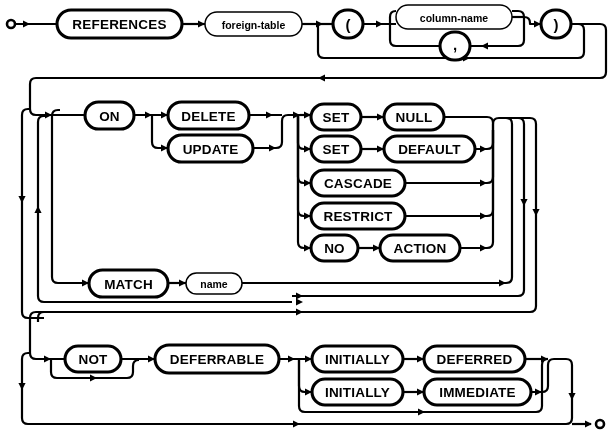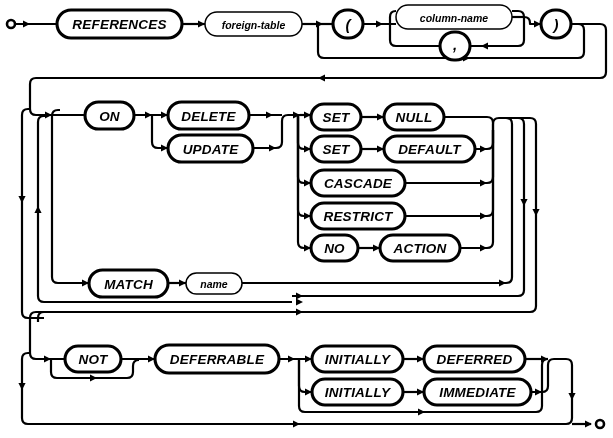--- a/index.html
+++ b/index.html
@@ -9,21 +9,20 @@
   }
   body {
     font-family: "Liberation Sans", sans-serif;
   }
   #diagram-root {
     position: relative;
     width: 613px;
     height: 438px;
     background: #ffffff;
     overflow: hidden;
-    font-style: italic;
   }
   svg#railroad {
     display: block;
     width: 613px;
     height: 438px;
   }
   .rr-line {
     fill: none;
     stroke: #000000;
     stroke-width: 2.2;

